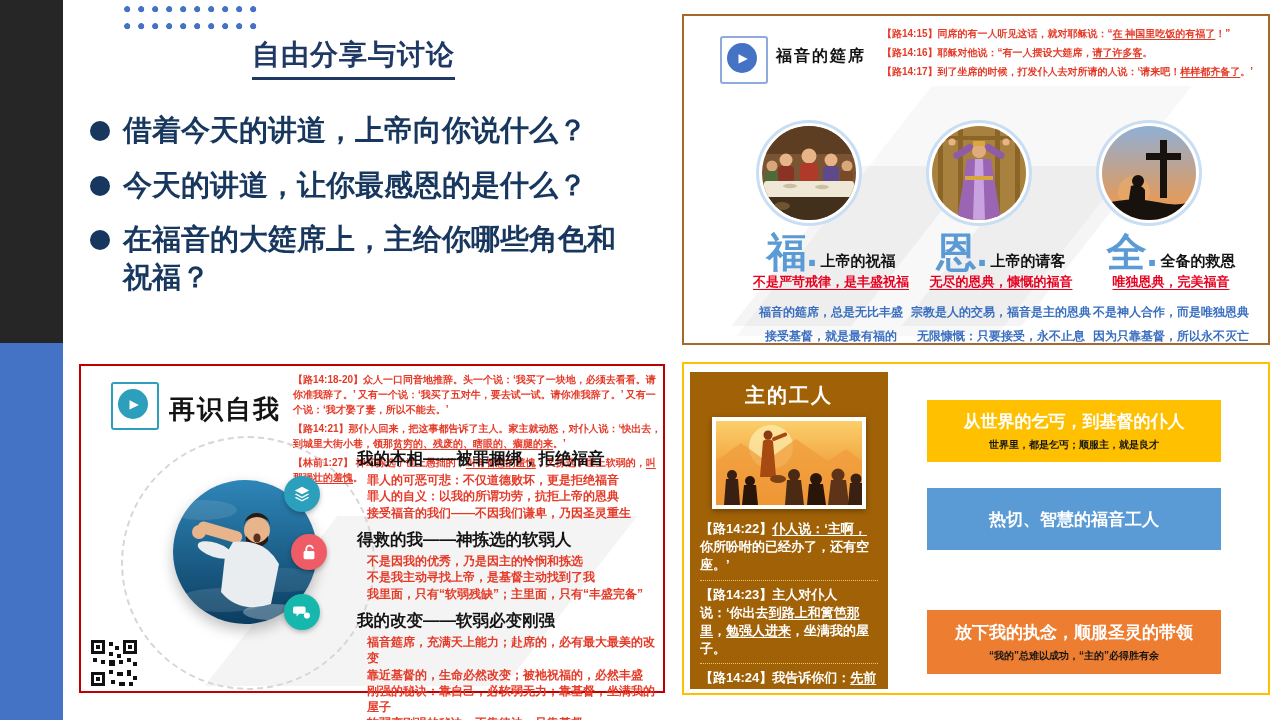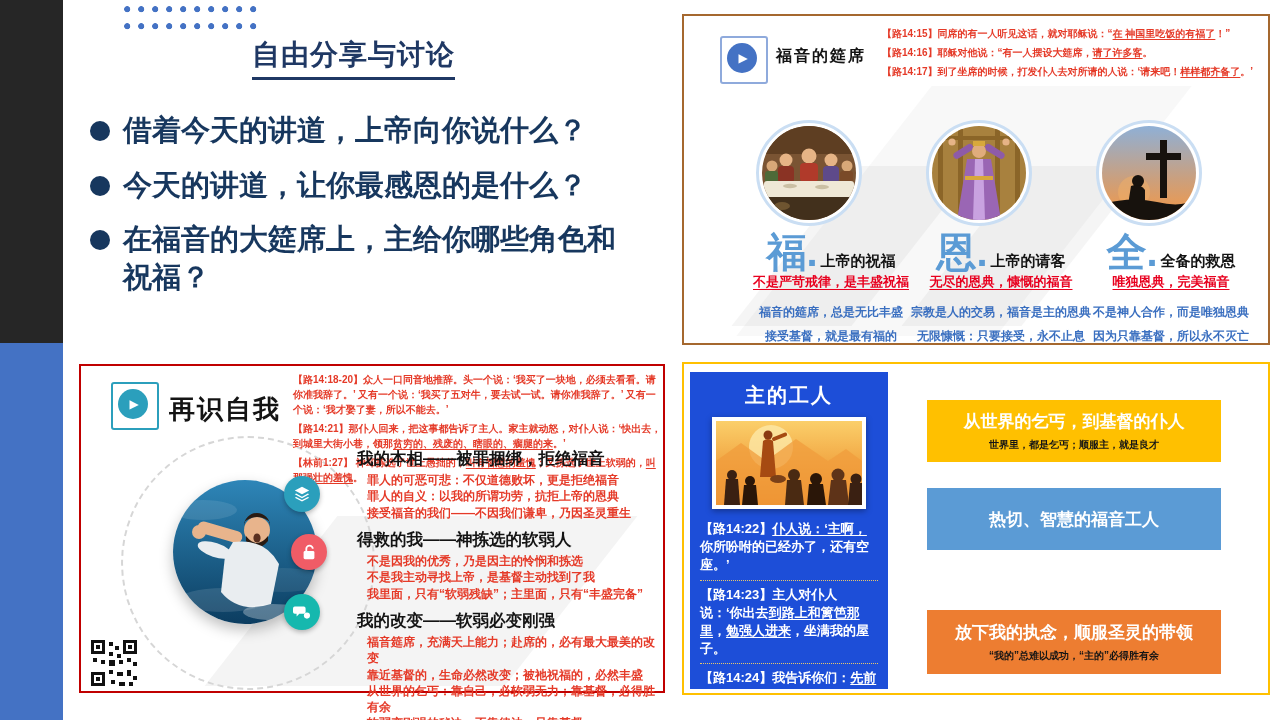--- a/index.html
+++ b/index.html
@@ -67,21 +67,21 @@
   .icon-circle{position:absolute;width:36px;height:36px;border-radius:50%;display:flex;
                align-items:center;justify-content:center;box-shadow:0 2px 5px rgba(0,0,0,.28);z-index:3;}
   .ic1{left:203px;top:110px;background:#2B9FBC;}
   .ic2{left:210px;top:168px;background:#F05C66;}
   .ic3{left:203px;top:228px;background:#16B8AE;}
   .self-sections{position:absolute;left:276px;top:74px;width:304px;z-index:2;}
   .sec-title{font-size:16.5px;font-weight:800;color:#141414;margin:8px 0 2px;}
   .sec-line{font-size:12px;font-weight:700;color:#E53A28;line-height:1.36;padding-left:10px;}
   .qr{position:absolute;left:8px;top:272px;width:50px;height:50px;z-index:2;}
   
-  .workers-left{position:absolute;left:6px;top:8px;width:198px;height:317px;background:#1d4ed8;
+  .workers-left{position:absolute;left:6px;top:8px;width:198px;height:317px;background:#a16207;
                 box-sizing:border-box;padding:8px 10px;overflow:hidden;z-index:2;}
   .workers-title{text-align:center;color:#fff;font-size:20px;font-weight:800;margin:2px 0 8px;
                  letter-spacing:2px;}
   .img-frame{width:146px;margin:0 auto 6px;background:#fff;padding:4px;
              box-shadow:0 2px 6px rgba(0,0,0,.35);}
   .img-frame svg{display:block;width:146px;height:84px;}
   .wverse{color:#fff;font-size:13px;font-weight:700;line-height:1.4;margin:0;padding:5px 0;}
   .wverse.sep{border-bottom:1px dotted #E8C66B;}
   .wbox{position:absolute;left:243px;width:294px;text-align:center;display:flex;
         flex-direction:column;justify-content:center;gap:5px;z-index:2;}
@@ -295,21 +295,21 @@
       <div class="sec">
         <div class="sec-title">得救的我——神拣选的软弱人</div>
         <div class="sec-line">不是因我的优秀，乃是因主的怜悯和拣选</div>
         <div class="sec-line">不是我主动寻找上帝，是基督主动找到了我</div>
         <div class="sec-line">我里面，只有“软弱残缺”；主里面，只有“丰盛完备”</div>
       </div>
       <div class="sec">
         <div class="sec-title">我的改变——软弱必变刚强</div>
         <div class="sec-line">福音筵席，充满天上能力；赴席的，必有最大最美的改变</div>
         <div class="sec-line">靠近基督的，生命必然改变；被祂祝福的，必然丰盛</div>
-        <div class="sec-line">从世界的乞丐：靠自己，必软弱无力；靠基督，必得胜有余</div>
+        <div class="sec-line">刚强的秘诀：靠自己，必软弱无力；靠基督，坐满我的屋子</div>
         <div class="sec-line">软弱变刚强的秘诀：不靠律法，只靠基督</div>
       </div>
     </div>
 
     <div class="qr">
       <svg viewBox="0 0 50 50" width="50" height="50">
         <rect width="50" height="50" fill="#fff"></rect>
         <rect x="2" y="2" width="14" height="14" fill="#111"></rect>
           <rect x="5" y="5" width="8" height="8" fill="#fff"></rect>
           <rect x="7" y="7" width="4" height="4" fill="#111"></rect>

